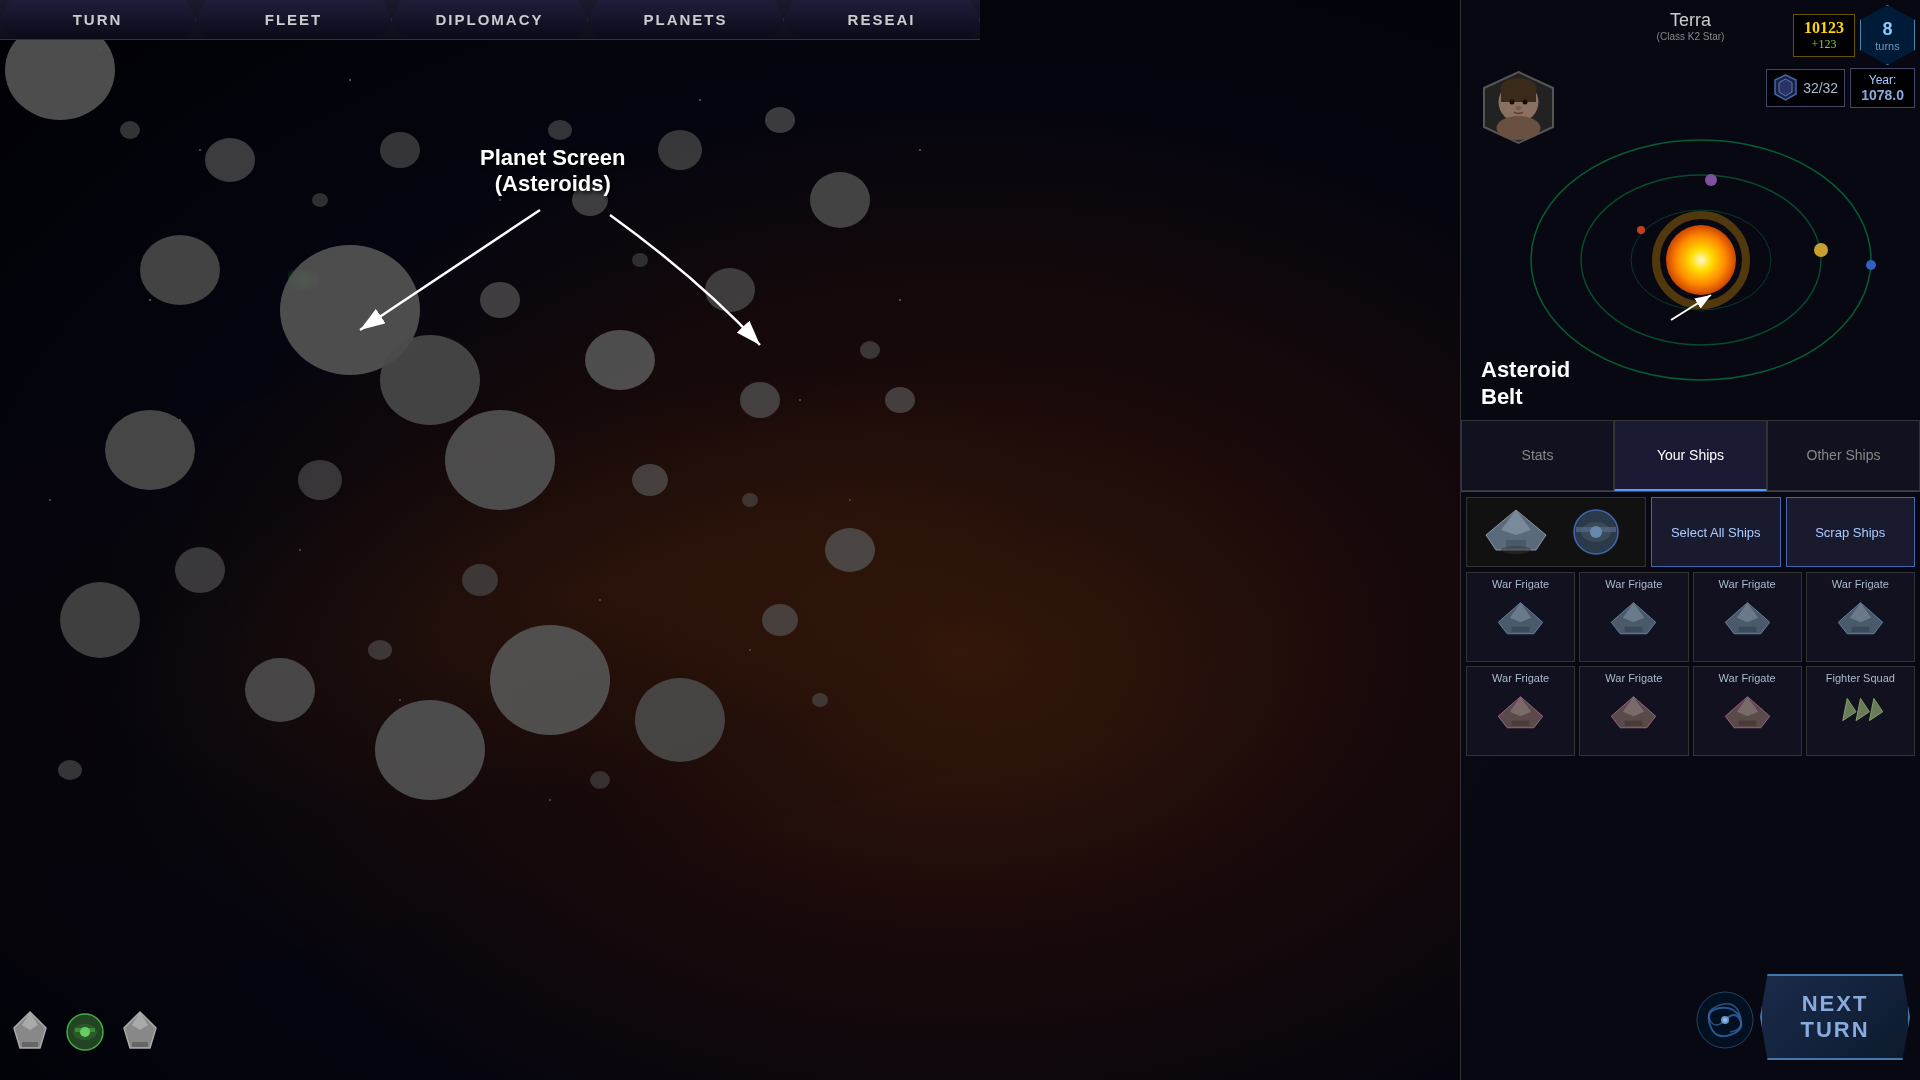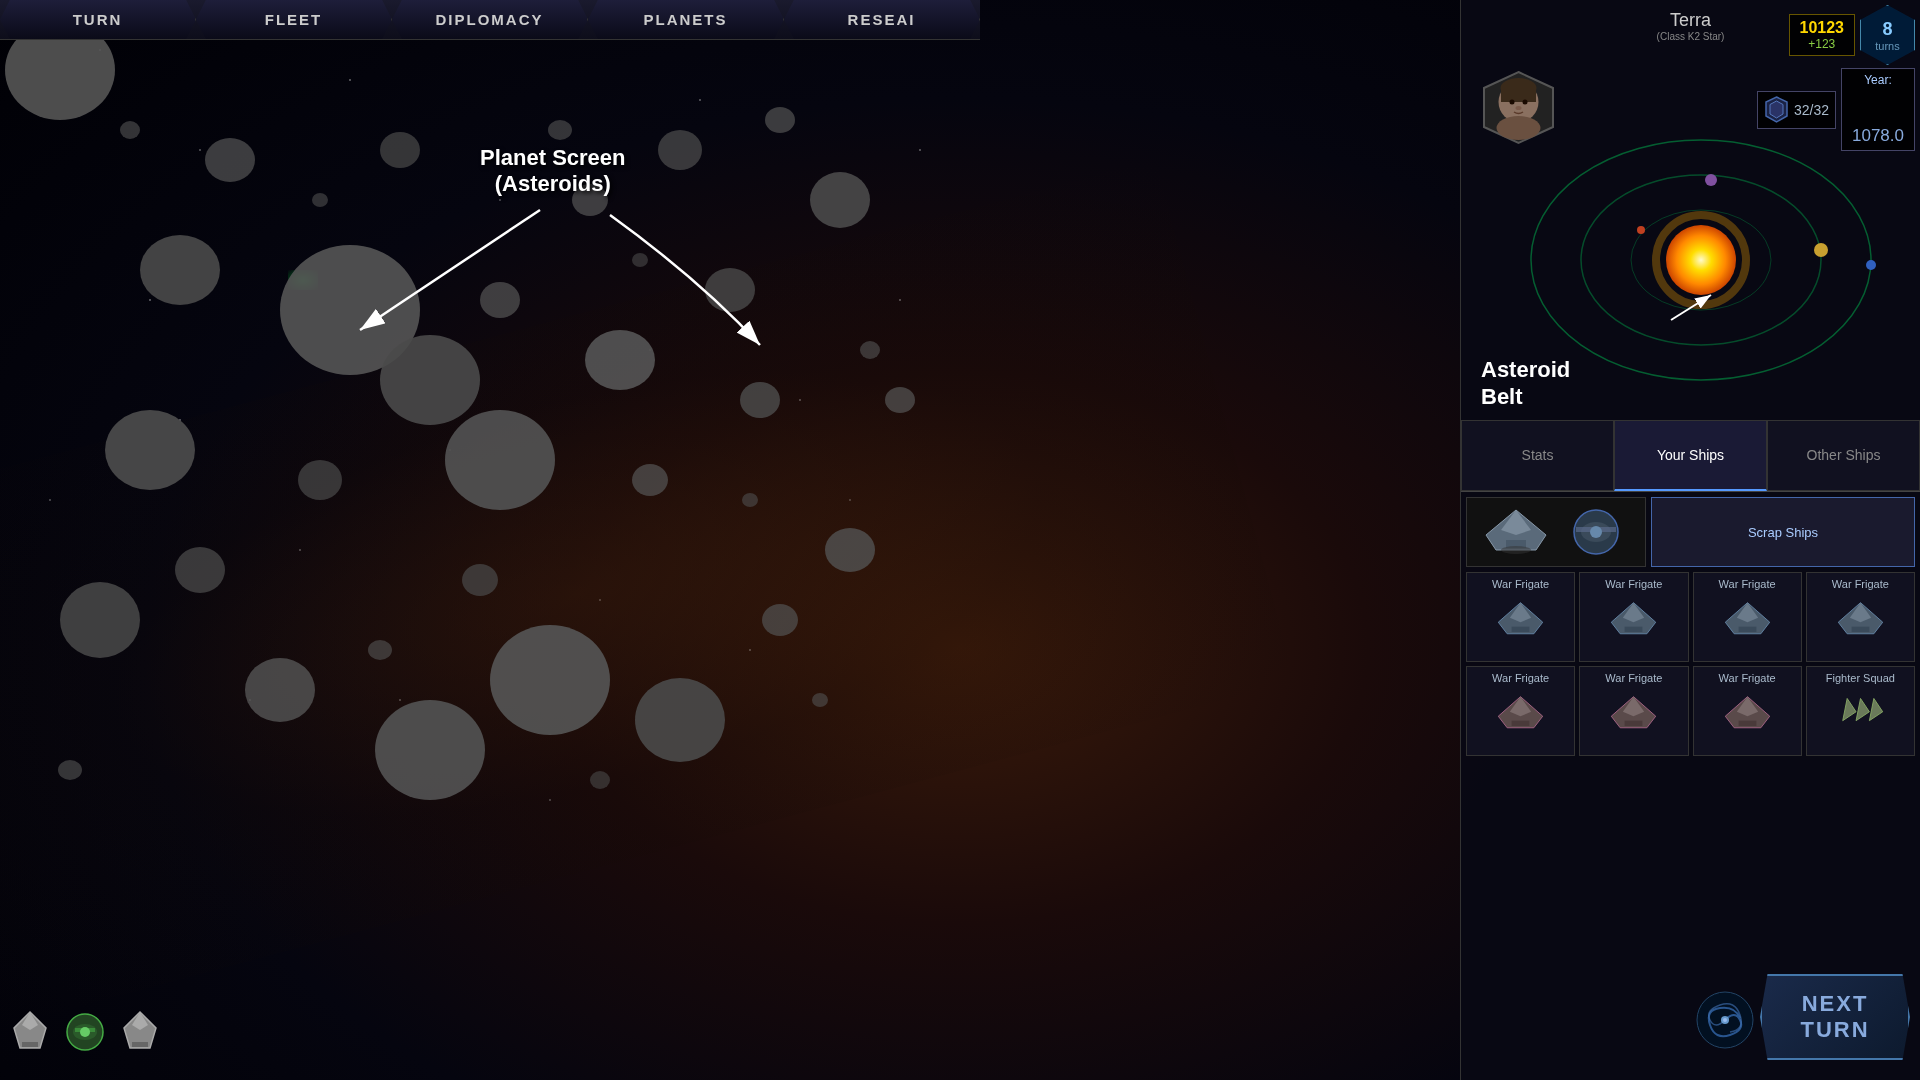--- a/index.html
+++ b/index.html
@@ -465,20 +465,21 @@
         </svg>
 
         <svg width="80" height="55" viewBox="0 0 80 55">
           <circle cx="40" cy="27" r="22" fill="#2a3a4a" stroke="#4466aa" stroke-width="1.5"></circle>
           <ellipse cx="40" cy="27" rx="15" ry="10" fill="#3a4a5a"></ellipse>
           <rect x="20" y="22" width="40" height="5" fill="#5a6a8a" opacity="0.7"></rect>
           <circle cx="40" cy="27" r="6" fill="#6688aa"></circle>
         </svg>
       </div>
 
+      <div class="select-all-btn">Select All Ships</div>
       <div class="scrap-btn">Scrap Ships</div>
     </div>
 
     <div class="ship-grid">
 
       <div class="ship-card">
         <div class="ship-card-name">War Frigate</div>
         <div class="ship-card-icon">
           <svg class="ship-svg" viewBox="0 0 60 45">
             <polygon points="30,3 55,25 45,38 15,38 5,25" fill="#4a5a6a" stroke="#6688aa" stroke-width="1"></polygon>
@@ -566,21 +567,21 @@
         </div>
       </div>
 
     </div>
   </div>
 </div>
 
 <div style="position:absolute;top:5px;right:5px;z-index:200;display:flex;flex-direction:column;align-items:flex-end;gap:3px;">
 
   <div style="display:flex;align-items:center;gap:5px;">
-    <div style="background:rgba(0,0,0,0.8);border:1px solid #665500;padding:4px 10px;text-align:center;">
+    <div style="background:rgba(0,0,0,0.8);border:1px solid #665500;padding:4px 10px;text-align:center;font-family:Liberation Serif, serif;">
       <div style="color:#ffd700;font-size:16px;font-weight:bold;">10123</div>
       <div style="color:#88cc44;font-size:12px;">+123</div>
     </div>
 
     <div style="background:rgba(0,30,60,0.9);border:1px solid #4488aa;padding:6px 10px;text-align:center;clip-path:polygon(50% 0%,100% 25%,100% 75%,50% 100%,0% 75%,0% 25%);width:55px;height:60px;display:flex;flex-direction:column;align-items:center;justify-content:center;">
       <div style="color:#88ccff;font-size:18px;font-weight:bold;">8</div>
       <div style="color:#6699bb;font-size:11px;">turns</div>
     </div>
   </div>
 
@@ -588,21 +589,21 @@
     <div style="background:rgba(0,0,0,0.8);border:1px solid #444466;padding:4px 6px;text-align:center;display:flex;align-items:center;gap:5px;">
 
       <svg width="25" height="28" viewBox="0 0 25 28">
         <polygon points="12.5,1 23,6 23,20 12.5,26 2,20 2,6" fill="#1a2244" stroke="#4466aa" stroke-width="1.5"></polygon>
         <polygon points="12.5,5 19,8.5 19,18 12.5,22 6,18 6,8.5" fill="#2a3366" stroke="#5577bb" stroke-width="1"></polygon>
       </svg>
       <span style="color:#aabbcc;font-size:14px;">32/32</span>
     </div>
     <div style="background:rgba(0,0,0,0.8);border:1px solid #444466;padding:4px 10px;text-align:center;">
       <div style="color:#aaccff;font-size:12px;">Year:</div>
-      <div style="color:#88aadd;font-size:17px;font-weight:normal;margin-top:39px;">1078.0</div>
+      <div style="color:#88aadd;font-size:14px;font-weight:bold;">1078.0</div>
     </div>
   </div>
 </div>
 
 <div id="bottom-fleet">
 
   <div class="fleet-icon">
     <svg width="40" height="50" viewBox="0 0 40 50">
       <polygon points="20,2 36,18 30,38 10,38 4,18" fill="#888" stroke="#aaa" stroke-width="1.5"></polygon>
       <polygon points="20,2 28,15 20,20 12,15" fill="#aaa"></polygon>

